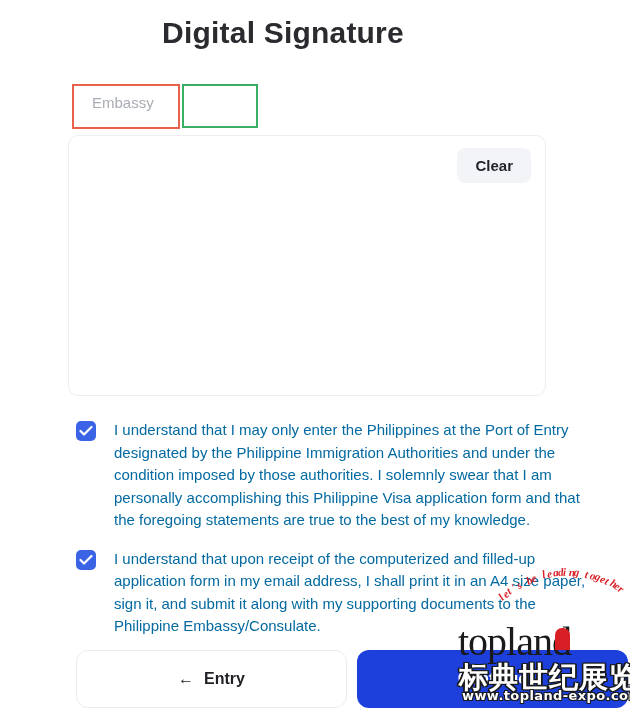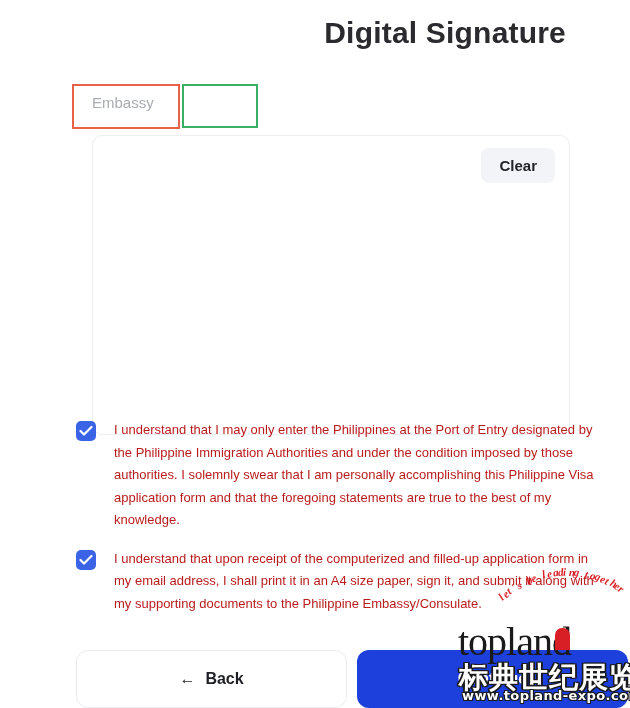--- a/index.html
+++ b/index.html
@@ -18,21 +18,21 @@
     height: 708px;
     background: #ffffff;
   }
 
   
   .page-title {
     position: absolute;
     left: 0;
     top: 16px;
     width: 566px;
-    text-align: right;
+    text-align: center;
     font-size: 30px;
     font-weight: 700;
     color: #2b2b2f;
     letter-spacing: 0.2px;
   }
 
   
   .tabs {
     position: absolute;
     left: 76px;
@@ -88,24 +88,24 @@
     left: 182px;
     top: 84px;
     width: 76px;
     height: 44px;
     border-color: #3aae63;
   }
 
   
   .sig-pad {
     position: absolute;
-    left: 92px;
+    left: 68px;
     top: 135px;
     width: 478px;
-    height: 300px;
+    height: 261px;
     background: #ffffff;
     border: 1px solid #eceef1;
     border-radius: 10px;
   }
   .clear-btn {
     position: absolute;
     right: 14px;
     top: 12px;
     padding: 9px 18px;
     background: #f2f4f7;
@@ -140,23 +140,23 @@
     position: relative;
     cursor: pointer;
   }
   .checkbox svg {
     position: absolute;
     left: 3px;
     top: 4px;
   }
   .consent-text {
     margin-left: 18px;
-    font-size: 13px;
+    font-size: 15px;
     line-height: 22.5px;
-    color: #b91c1c;
+    color: #0369a1;
     font-family: "Liberation Sans", sans-serif;
   }
 
   
   .btn-back {
     position: absolute;
     left: 76px;
     top: 650px;
     width: 271px;
     height: 58px;
@@ -304,21 +304,21 @@
           <path d="M1.5 6 L5 9.5 L12.5 2" fill="none" stroke="#ffffff" stroke-width="2.2" stroke-linecap="round" stroke-linejoin="round"></path>
         </svg>
       </div>
       <div class="consent-text">I understand that upon receipt of the computerized and filled-up application form in my email address, I shall print it in an A4 size paper, sign it, and submit it along with my supporting documents to the Philippine Embassy/Consulate.</div>
     </div>
 
   </div>
 
   <button class="btn-back">
     <span>←</span>
-    <span>Back</span>
+    <span>Entry</span>
   </button>
 
   <button class="btn-continue">
     <span>Continue</span>
   </button>
 
   <div class="watermark">
     <div class="wm-tag">
         <span style="position: absolute; left: 4.58524px; top: -12.606px; transform: rotate(-39deg); transform-origin: center center;">l</span>
         <span style="position: absolute; left: 8.91203px; top: -15.9111px; transform: rotate(-35.75deg); transform-origin: center center;">e</span>

